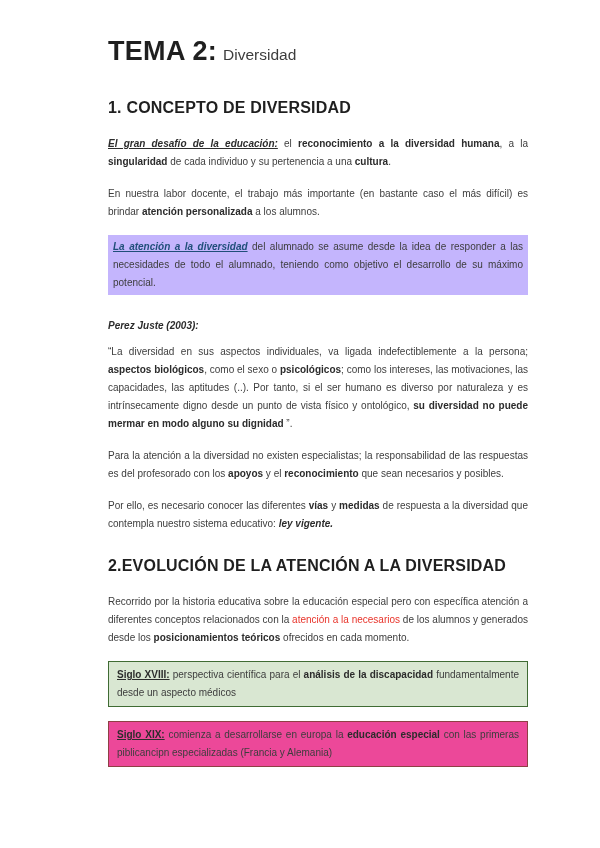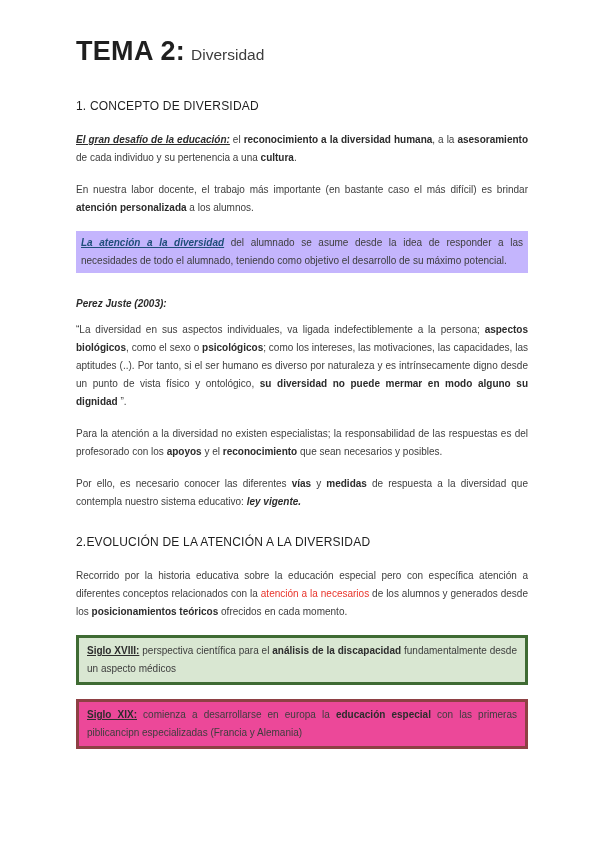--- a/index.html
+++ b/index.html
@@ -7,40 +7,40 @@
   body {
     width: 600px;
     height: 848px;
     font-family: "Liberation Sans", sans-serif;
     color: #3d3d3d;
     overflow: hidden;
   }
   .page {
     width: 600px;
     height: 848px;
-    padding: 36px 72px 40px 76px;
+    padding: 36px 72px 40px 108px;
     background: #ffffff;
   }
   .doc-title { margin-bottom: 32px; display: flex; align-items: baseline; }
   .title-main {
     font-size: 27px;
     font-weight: bold;
     color: #1f1f1f;
     letter-spacing: 0.3px;
   }
   .title-sub {
     font-size: 15.5px;
     font-weight: normal;
     color: #3d3d3d;
     margin-left: 6px;
     text-align: center;
   }
   .sec-heading {
-    font-size: 12px;
-    font-weight: normal;
+    font-size: 16px;
+    font-weight: bold;
     color: #1f1f1f;
     letter-spacing: 0.2px;
     margin-bottom: 18px;
   }
   .sec-heading.mt-lg { margin-top: 24px; }
   .para {
     font-size: 10px;
     line-height: 1.8;
     text-align: justify;
     margin-bottom: 14px;
@@ -50,39 +50,39 @@
   .b { font-weight: bold; color: #2c2c2c; }
   .i { font-style: italic; }
   .u { text-decoration: underline; }
   .highlight-blue {
     background: #c4b5fd;
     padding: 3px 5px;
     margin-top: 4px;
     margin-bottom: 22px;
   }
   .callout {
-    border: 3px solid #f97316;
+    border: 1px solid #f97316;
     padding: 4px 8px;
   }
   .callout.green { background: #d9e7d2; border-color: #3f6b33; }
   .callout.red   { background: #ec4899; border-color: #8e4044; }
 </style>
 </head>
 <body>
 
 <div class="page">
 
   <h1 class="doc-title">
     <span class="title-main">TEMA 2:</span>
     <span class="title-sub">Diversidad</span>
   </h1>
 
   <h2 class="sec-heading">1. CONCEPTO DE DIVERSIDAD</h2>
 
-  <p class="para"><span class="b i u">El gran desafío de la educación:</span><span> el </span><span class="b">reconocimiento a la diversidad humana</span><span>, a la </span><span class="b">asesoramiento</span><span> de cada individuo y su pertenencia a una </span><span class="b">cultura</span><span>.</span></p>
+  <p class="para"><span class="b i u">El gran desafío de la educación:</span><span> el </span><span class="b">reconocimiento a la diversidad humana</span><span>, a la </span><span class="b">singularidad</span><span> de cada individuo y su pertenencia a una </span><span class="b">cultura</span><span>.</span></p>
 
   <p class="para"><span>En nuestra labor docente, el trabajo más importante (en bastante caso el más difícil) es brindar </span><span class="b">atención personalizada</span><span> a los alumnos.</span></p>
 
   <div class="para highlight-blue"><span class="b i u" style="color: rgb(31, 78, 121);">La atención a la diversidad</span><span> del alumnado se asume desde la idea de responder a las necesidades de todo el alumnado, teniendo como objetivo el desarrollo de su máximo potencial.</span></div>
 
   <p class="para author"><span class="b i">Perez Juste (2003):</span></p>
 
   <p class="para"><span>“La diversidad en sus aspectos individuales, va ligada indefectiblemente a la persona; </span><span class="b">aspectos biológicos</span><span>, como el sexo o </span><span class="b">psicológicos</span><span>; como los intereses, las motivaciones, las capacidades, las aptitudes (..). Por tanto, si el ser humano es diverso por naturaleza y es intrínsecamente digno desde un punto de vista físico y ontológico, </span><span class="b">su diversidad no puede mermar en modo alguno su dignidad</span><span> ”.</span></p>
 
   <p class="para"><span>Para la atención a la diversidad no existen especialistas; la responsabilidad de las respuestas es del profesorado con los </span><span class="b">apoyos</span><span> y el </span><span class="b">reconocimiento</span><span> que sean necesarios y posibles.</span></p>

